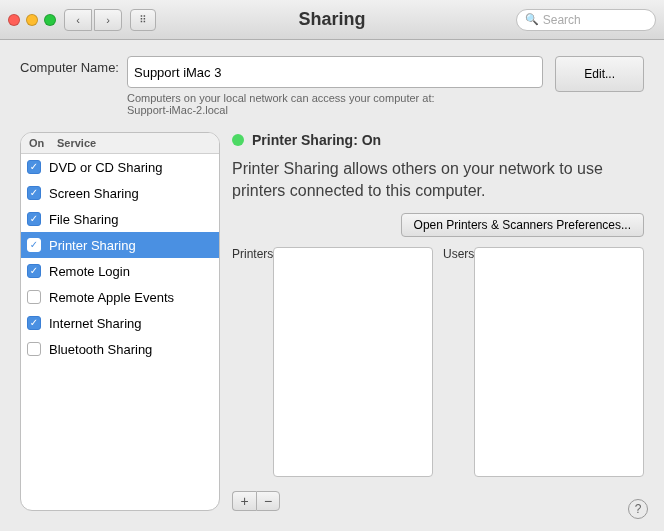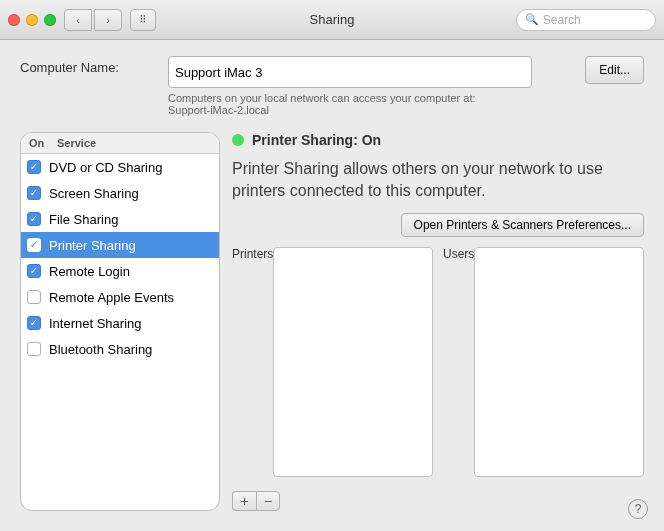--- a/index.html
+++ b/index.html
@@ -70,22 +70,22 @@
       cursor: pointer;
       margin-right: 8px;
       font-size: 10px;
       color: #555;
     }
 
     .title-text {
       position: absolute;
       left: 50%;
       transform: translateX(-50%);
-      font-size: 13px;
-      font-weight: 400;
+      font-size: 18px;
+      font-weight: 700;
       color: #333;
     }
 
     .search-bar {
       margin-left: auto;
       display: flex;
       align-items: center;
       background: white;
       border: 1px solid #c0c0c0;
       border-radius: 12px;
@@ -108,21 +108,20 @@
       padding: 16px 20px;
       background: #ebebeb;
       height: calc(531px - 40px);
     }
 
     
     .computer-name-row {
       display: flex;
       align-items: flex-start;
       margin-bottom: 16px;
-      gap: 41px;
     }
     .computer-name-label {
       font-size: 13px;
       color: #333;
       margin-right: 8px;
       padding-top: 4px;
       white-space: nowrap;
     }
     .computer-name-section {
       display: flex;
@@ -140,22 +139,22 @@
       width: 100%;
     }
     .computer-name-hint {
       font-size: 11px;
       color: #666;
       margin-top: 4px;
     }
 
     .edit-btn {
       margin-left: 12px;
-      height: 28px;
-      padding: 0 13px;
+      height: 36px;
+      padding: 0 28px;
       background: linear-gradient(to bottom, #f5f5f5, #e0e0e0);
       border: 1px solid #b0b0b0;
       border-radius: 4px;
       font-size: 12px;
       cursor: pointer;
       white-space: nowrap;
     }
 
     
     .bottom-section {

